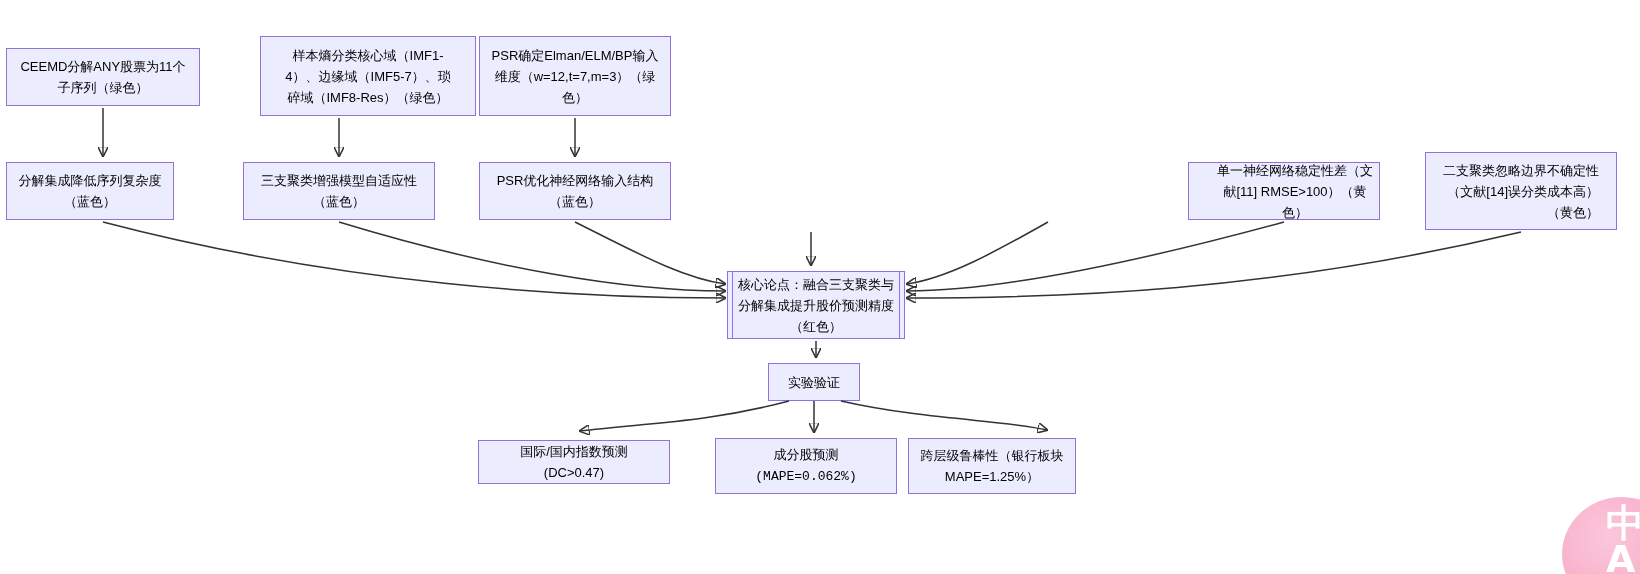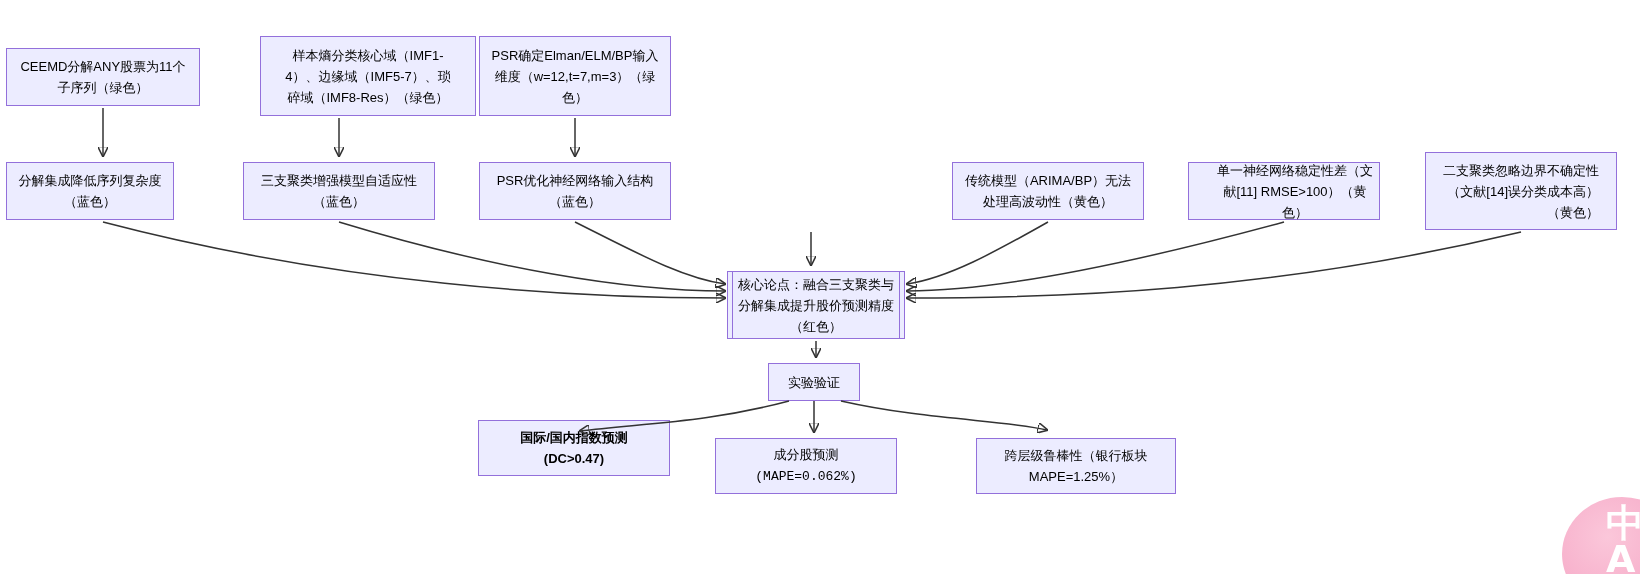--- a/index.html
+++ b/index.html
@@ -30,23 +30,23 @@
   
   .n11{left:727px;top:271px;width:178px;height:68px;}
   .subroutine::before,.subroutine::after{
     content:"";position:absolute;top:0;bottom:0;width:1px;background:#9370DB;
   }
   .subroutine::before{left:4px;}
   .subroutine::after{right:4px;}
   
   .n12{left:768px;top:363px;width:92px;height:38px;}
   
-  .n13{left:478px;top:420px;width:192px;height:56px;font-weight:bold;}
+  .n13{left:478px;top:440px;width:192px;height:44px;}
   .n14{left:715px;top:438px;width:182px;height:56px;font-family:Liberation Mono, monospace;}
-  .n15{left:976px;top:438px;width:200px;height:56px;}
+  .n15{left:908px;top:438px;width:168px;height:56px;}
 
   svg.edges{position:absolute;left:0;top:0;pointer-events:none;}
   svg.edges path{fill:none;stroke:#333333;stroke-width:1.5px;}
 
   .badge{
     position:absolute;left:1562px;top:497px;width:120px;height:114px;
     border-radius:50%;
     background:radial-gradient(circle at 38% 35%, #fbc7da 0%, #f6abc8 70%, #f5a3c3 100%);
     cursor:pointer;
   }
@@ -69,22 +69,20 @@
   <div class="node n3">PSR确定Elman/ELM/BP输入
 维度（w=12,t=7,m=3）（绿
 色）</div>
 
   <div class="node n4">分解集成降低序列复杂度
 （蓝色）</div>
   <div class="node n5">三支聚类增强模型自适应性
 （蓝色）</div>
   <div class="node n6">PSR优化神经网络输入结构
 （蓝色）</div>
-  <div class="node n8">传统模型（ARIMA/BP）无法
-处理高波动性（黄色）</div>
   <div class="node n9">单一神经网络稳定性差（文
 献[11] RMSE&gt;100）（黄色）</div>
   <div class="node n10">二支聚类忽略边界不确定性
 （文献[14]误分类成本高）
 （黄色）</div>
 
   <div class="node n11 subroutine">核心论点：融合三支聚类与
 分解集成提升股价预测精度
 （红色）</div>
 

